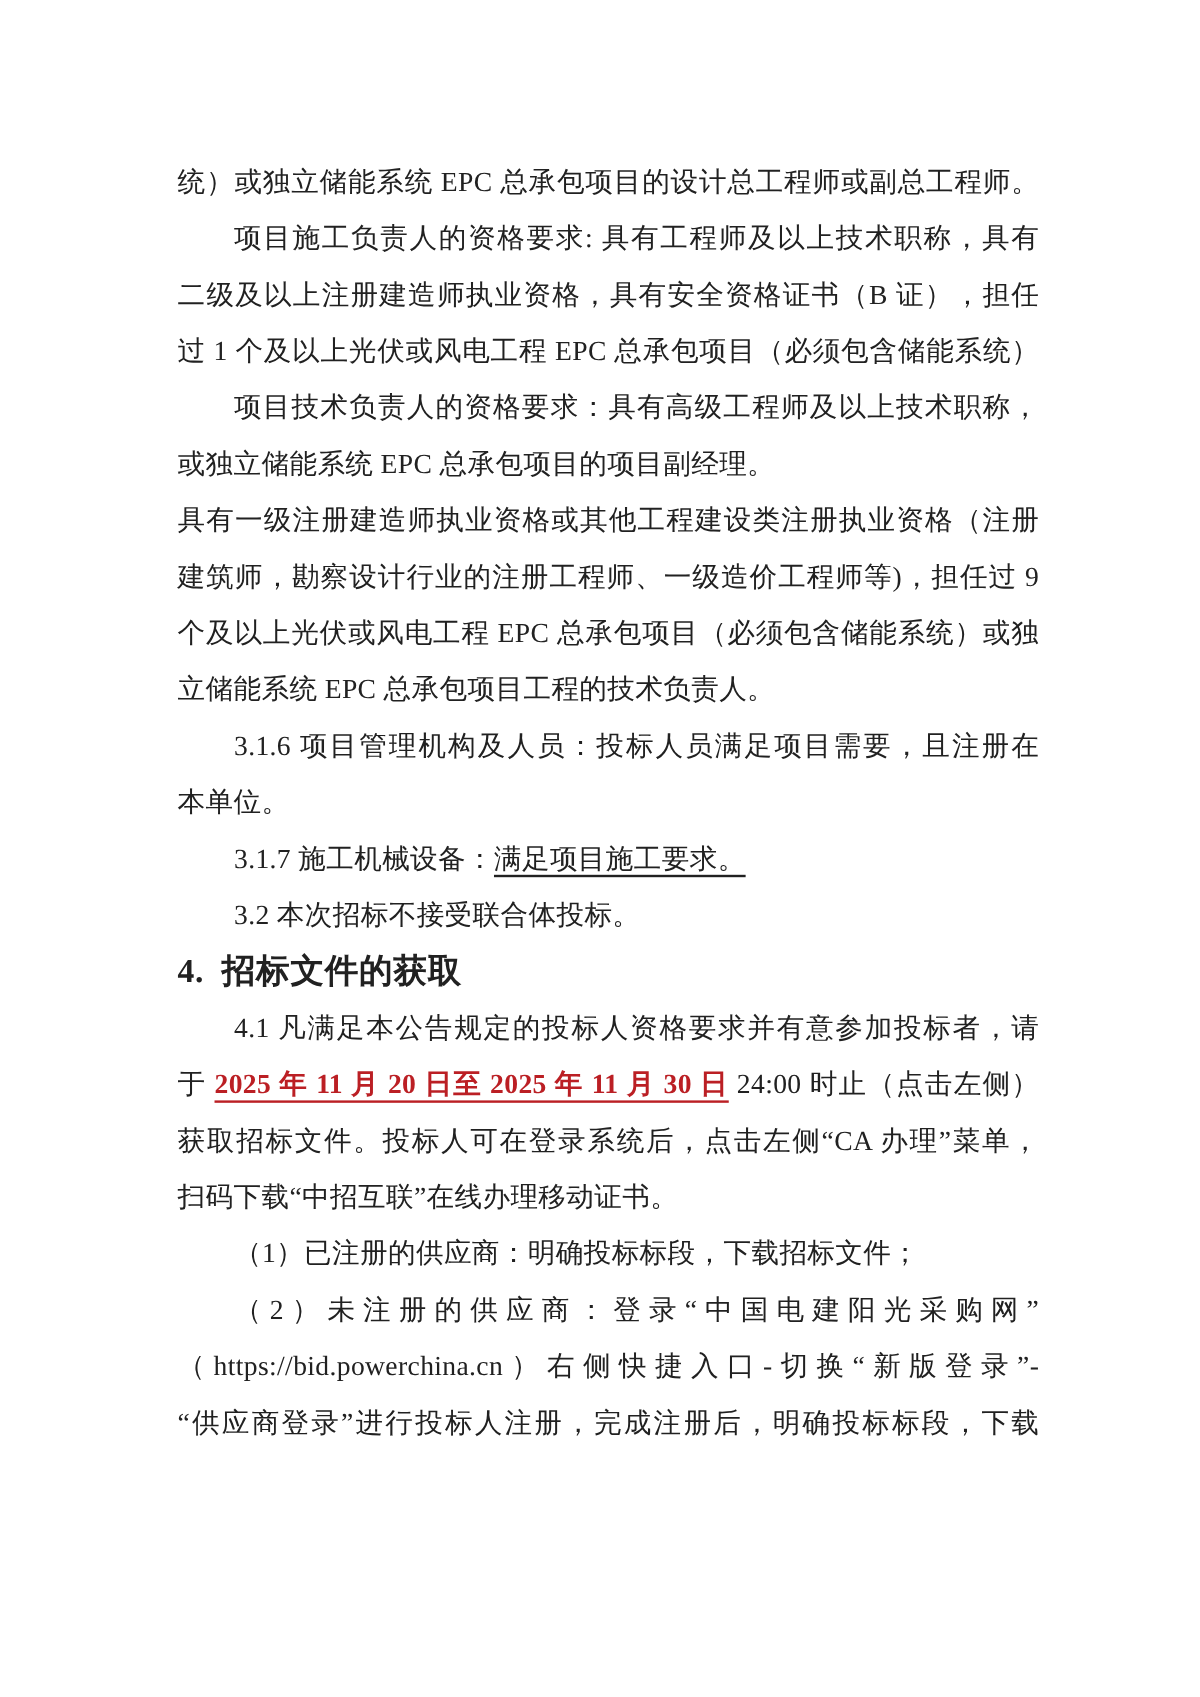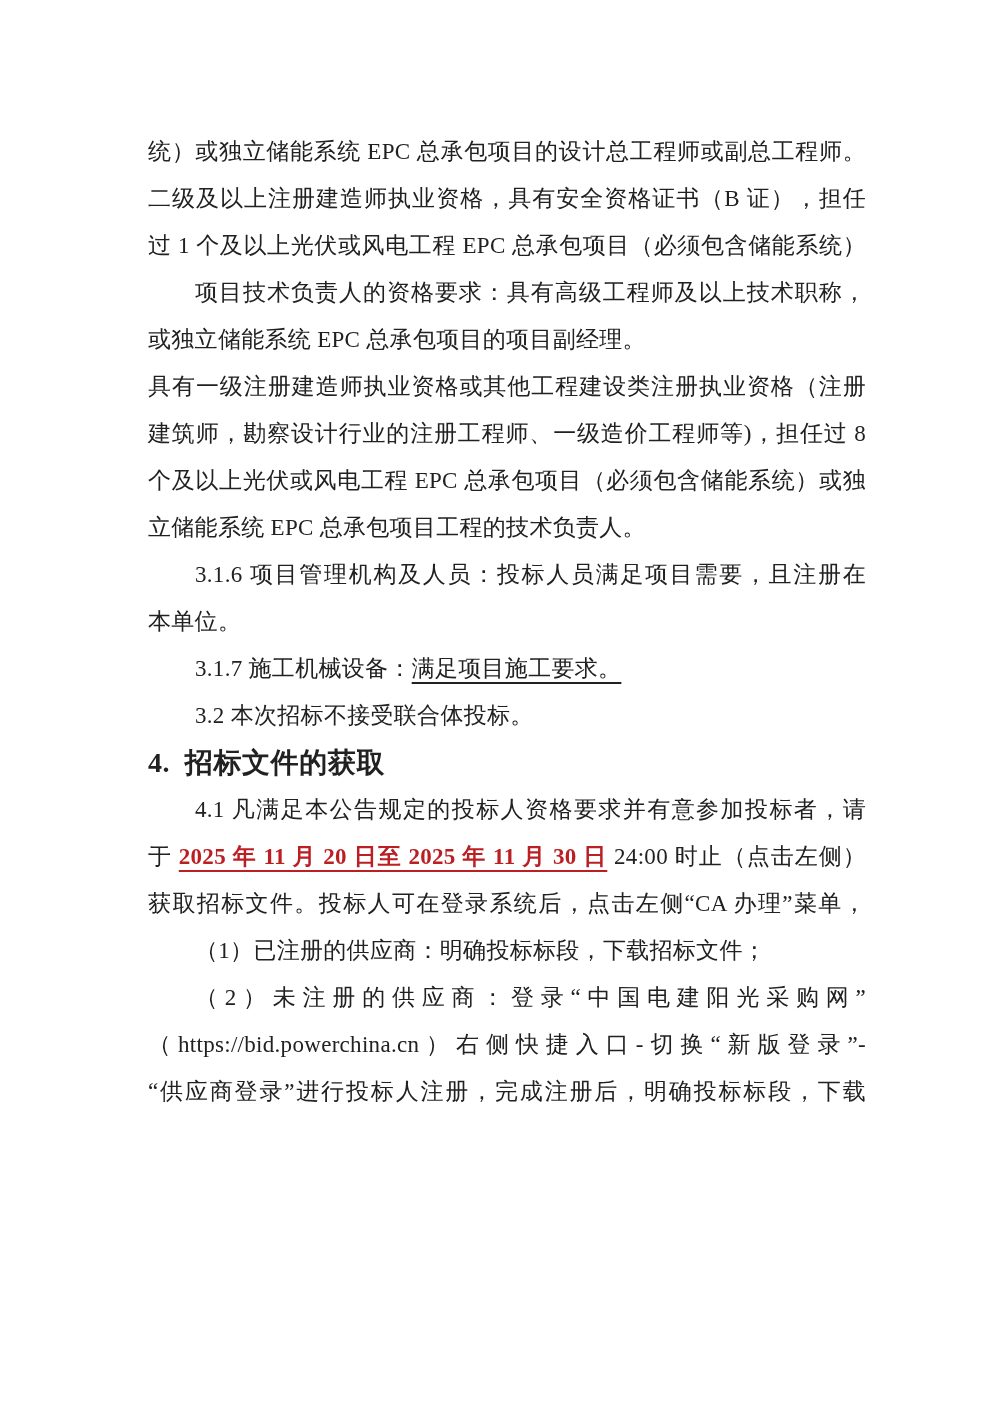--- a/index.html
+++ b/index.html
@@ -55,34 +55,36 @@
     text-decoration-thickness: 1.5px;
     text-underline-offset: 6px;
   }
 </style>
 </head>
 <body>
 
 <div class="page" style="--page-bg: #ffffff; --text-color: #212121; --red-color: #bb1f24;">
   <div class="doc-body">
       <div class="line justify"><span>统）或独立储能系统 EPC 总承包项目的设计总工程师或副总工程师。</span></div>
+      <div class="line justify" style="padding-left: 47px;"><span>项目施工负责人的资格要求: 具有工程师及以上技术职称，具有</span></div>
       <div class="line justify"><span>二级及以上注册建造师执业资格，具有安全资格证书（B 证），担任</span></div>
       <div class="line justify"><span>过 1 个及以上光伏或风电工程 EPC 总承包项目（必须包含储能系统）</span></div>
       <div class="line justify" style="padding-left: 47px;"><span>项目技术负责人的资格要求：具有高级工程师及以上技术职称，</span></div>
       <div class="line left"><span>或独立储能系统 EPC 总承包项目的项目副经理。</span></div>
       <div class="line justify"><span>具有一级注册建造师执业资格或其他工程建设类注册执业资格（注册</span></div>
-      <div class="line justify"><span>建筑师，勘察设计行业的注册工程师、一级造价工程师等)，担任过 8</span></div>
+      <div class="line justify"><span>建筑师，勘察设计行业的注册工程师、一级造价工程师等)，担任过 9</span></div>
       <div class="line justify"><span>个及以上光伏或风电工程 EPC 总承包项目（必须包含储能系统）或独</span></div>
       <div class="line left"><span>立储能系统 EPC 总承包项目工程的技术负责人。</span></div>
       <div class="line justify" style="padding-left: 47px;"><span>3.1.6 项目管理机构及人员：投标人员满足项目需要，且注册在</span></div>
       <div class="line left"><span>本单位。</span></div>
       <div class="line left" style="padding-left: 47px;"><span>3.1.7 施工机械设备：</span><span class="run-underline">满足项目施工要求。</span></div>
       <div class="line left" style="padding-left: 47px;"><span>3.2 本次招标不接受联合体投标。</span></div>
       <div class="line left heading"><span>4. 招标文件的获取</span></div>
       <div class="line justify" style="padding-left: 47px;"><span>4.1 凡满足本公告规定的投标人资格要求并有意参加投标者，请</span></div>
       <div class="line justify"><span>于 </span><span class="run-red">2025 年 11 月 20 日至 2025 年 11 月 30 日</span><span> 24:00 时止（点击左侧）</span></div>
       <div class="line justify"><span>获取招标文件。投标人可在登录系统后，点击左侧“CA 办理”菜单，</span></div>
+      <div class="line left"><span>扫码下载“中招互联”在线办理移动证书。</span></div>
       <div class="line left" style="padding-left: 47px;"><span>（1）已注册的供应商：明确投标标段，下载招标文件；</span></div>
       <div class="line justify" style="padding-left: 47px;"><span>（2）未注册的供应商：登录“中国电建阳光采购网”</span></div>
       <div class="line justify"><span>（https://bid.powerchina.cn）右侧快捷入口-切换“新版登录”-</span></div>
       <div class="line justify"><span>“供应商登录”进行投标人注册，完成注册后，明确投标标段，下载</span></div>
     </div>
 </div>
 
 </body></html>

